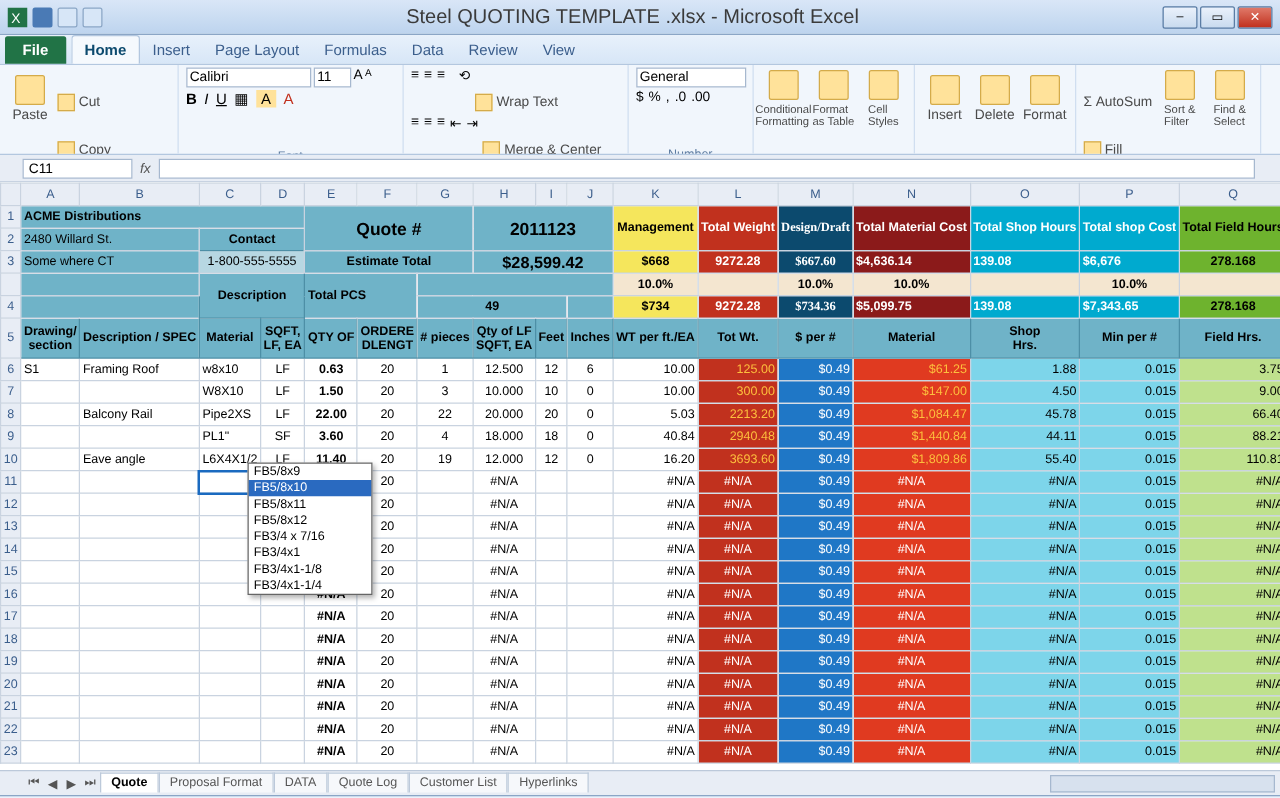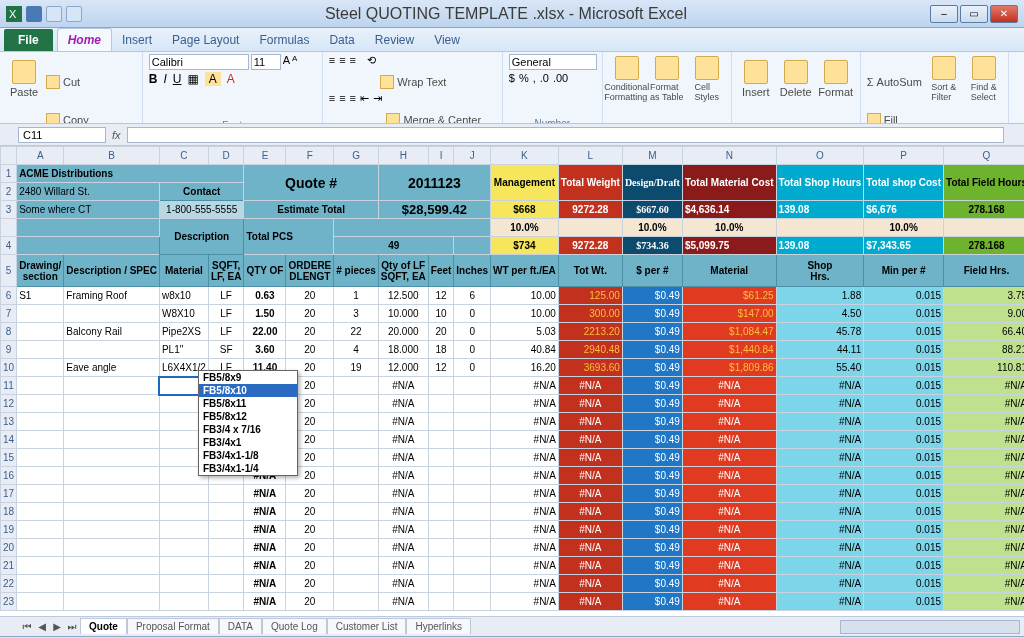--- a/index.html
+++ b/index.html
@@ -7,21 +7,21 @@
 .titlebar { height:28px; background:linear-gradient(#d9e6f7,#bdd4ee); display:flex; align-items:center; padding:0 6px; border-bottom:1px solid #8ba6c6; }
 .titlebar .qat { display:flex; gap:4px; align-items:center; }
 .titlebar .qat svg,.titlebar .qat .ico { width:16px; height:16px; }
 .titlebar .title { flex:1; text-align:center; color:#3b3b3b; font-size:16px; }
 .titlebar .wincontrols { display:flex; gap:2px; }
 .titlebar .wincontrols div { width:28px; height:18px; border:1px solid #5a7ca4; display:flex; align-items:center; justify-content:center; background:linear-gradient(#eaf1fb,#c9dbef); border-radius:2px; font-size:10px; }
 .titlebar .wincontrols .close { background:linear-gradient(#e07a6a,#c1311e); color:#fff; }
 .ribbon-tabs { height:24px; background:linear-gradient(#e8f1fb,#d7e6f7); display:flex; align-items:end; padding-left:4px; border-bottom:1px solid #b3c7df; }
 .ribbon-tabs .file { background:#217346; color:#fff; padding:4px 14px; border-radius:2px 2px 0 0; font-weight:bold; font-size:12px; margin-right:4px;}
 .ribbon-tabs .tab { padding:4px 10px; color:#3b5e8c; font-size:12px; cursor:pointer; }
-.ribbon-tabs .tab.active { background:#f5f9fd; border:1px solid #b3c7df; border-bottom:none; border-radius:3px 3px 0 0; color:#a21caf; font-weight:bold;font-style:italic;}
+.ribbon-tabs .tab.active { background:#f5f9fd; border:1px solid #b3c7df; border-bottom:none; border-radius:3px 3px 0 0; color:#0c4a6e; font-weight:bold;}
 .ribbon { height:72px; background:#f1f6fc; display:flex; border-bottom:1px solid #b3c7df; overflow:hidden; }
 .group { border-right:1px solid #d0def0; padding:2px 6px 0 6px; display:flex; flex-direction:column; }
 .group .body { flex:1; display:flex; gap:4px; align-items:flex-start; }
 .group .label { text-align:center; font-size:10px; color:#5b7aa0; padding:1px 0;margin-top:33px; }
 .bigbtn { width:36px; height:50px; display:flex; flex-direction:column; align-items:center; justify-content:center; gap:2px; color:#4a4a4a; }
 .bigbtn .glyph { width:24px; height:24px; background:#ffe29a; border:1px solid #d4ab4a; border-radius:2px;}
 .smbtn { display:flex; align-items:center; gap:3px; font-size:11px; color:#4a4a4a; height:16px;margin-top:20px;}
 .smbtn .glyph { width:14px; height:14px; background:#ffe29a; border:1px solid #d4ab4a; }
 .col { display:flex; flex-direction:column; gap:2px;}
 select.fake,input.fake { font-size:11px; border:1px solid #a6b8cf; background:#fff; padding:1px 2px; }
@@ -46,21 +46,21 @@
 .right { text-align:right; }
 .bold { font-weight:bold; }
 .datacell-red { background:#c1311e; color:#fdbf3d; text-align:right;}
 .datacell-blue { background:#1f77c6; color:#fff; text-align:right;}
 .datacell-dred { background:#e03a20; color:#fdbf3d; text-align:right;}
 .datacell-cyan { background:#7dd5ea; text-align:right;}
 .datacell-green { background:#bfe18d; text-align:right;}
 .datacell-na-red { background:#c1311e; color:#fff; text-align:center;}
 .datacell-na-dred { background:#e03a20; color:#fff; text-align:center;}
 .sel { background:#fff; outline:2px solid #1a6ac0; outline-offset:-1px; }
-.dropdown { position:absolute; left:198px; top:224px; width:100px; background:#fff; border:1px solid #666; font-size:10px; z-index:50; box-shadow:2px 2px 4px rgba(0,0,0,.3);font-weight:bold;}
+.dropdown { position:absolute; left:198px; top:224px; width:100px; background:#fff; border:1px solid #666; font-size:10px; z-index:50; box-shadow:2px 2px 4px rgba(0,0,0,.3);}
 .dropdown div { padding:1px 4px; }
 .dropdown .hl { background:#2a6ac0; color:#fff;}
 .sheettabs { height:20px; background:#e8edf5; display:flex; align-items:center; padding-left:20px; gap:1px; border-top:1px solid #bcc9da; font-size:10px;}
 .sheettabs .nav { width:14px; text-align:center; color:#555; }
 .sheettabs .tab { padding:2px 8px; background:#f6f8fb; border:1px solid #bcc9da; border-bottom:none; color:#555;}
 .sheettabs .tab.active { background:#fff; font-weight:bold; color:#000;}
 .sheettabs .scroll { flex:1; display:flex; justify-content:flex-end; padding-right:4px;}
 .sheettabs .scroll .sb { width:180px; height:14px; background:#d7e1ee; border:1px solid #a6b8cf;}
 .status { height:18px; background:linear-gradient(#d9e6f7,#bdd4ee); display:flex; align-items:center; padding:0 8px; font-size:10px; color:#3b5e8c; border-top:1px solid #8ba6c6;}
 .status .spacer{flex:1}

